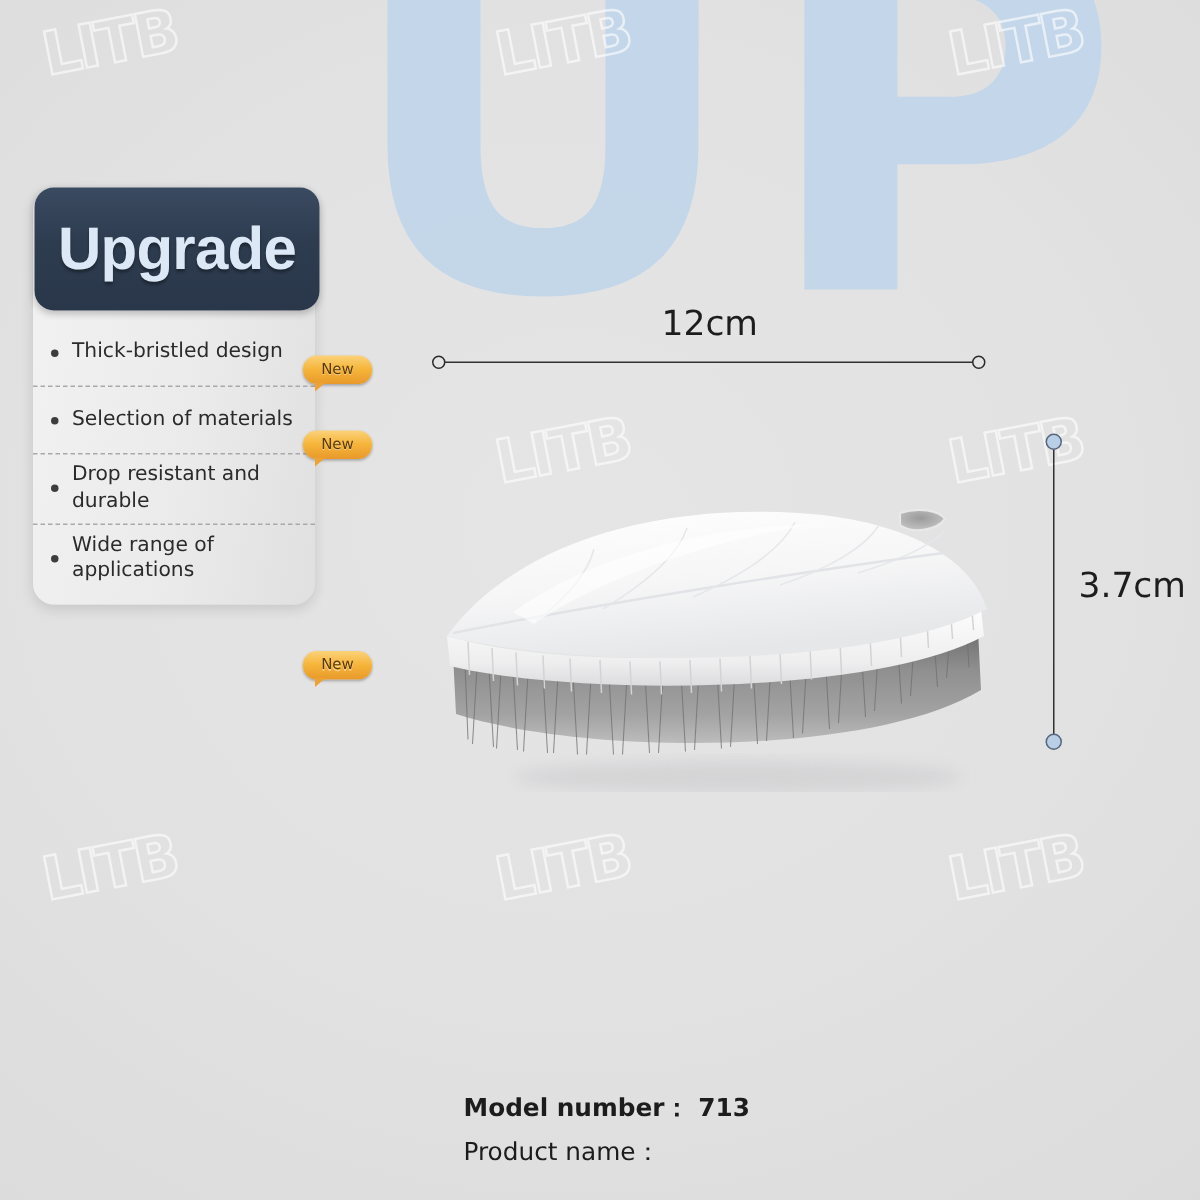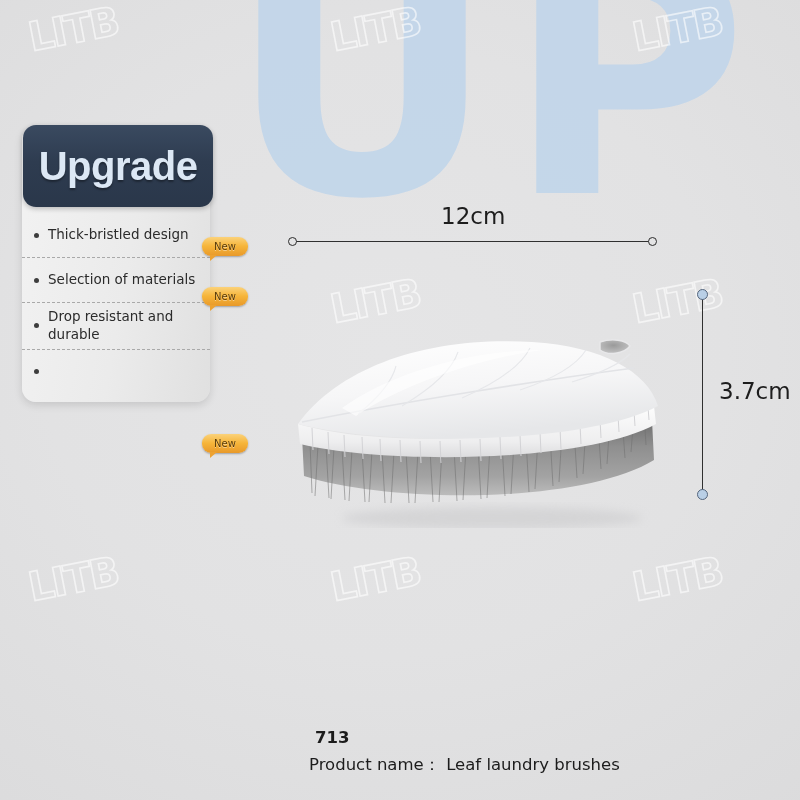--- a/index.html
+++ b/index.html
@@ -386,31 +386,32 @@
       <div class="feature-row">
         <span class="bullet"></span>
         <span class="feature-text">Selection of materials</span>
       </div>
       <div class="feature-row">
         <span class="bullet"></span>
         <span class="feature-text">Drop resistant and durable</span>
       </div>
       <div class="feature-row">
         <span class="bullet"></span>
+        <span class="feature-text">Wide range of applications</span>
       </div>
     </div>
   </div>
 
   <div class="new-badge" id="badge-1">New</div>
   <div class="new-badge" id="badge-2">New</div>
   <div class="new-badge" id="badge-3">New</div>
 
   <div id="specs">
     <div class="row">
+      <span class="key-bold">Model number：</span>
       <span class="val key-bold">713</span>
     </div>
     <div class="row">
       <span>Product name：</span>
-      <span class="val">Leaf laundry brushes</span>
     </div>
   </div>
 
 </div>
 
 </body></html>

